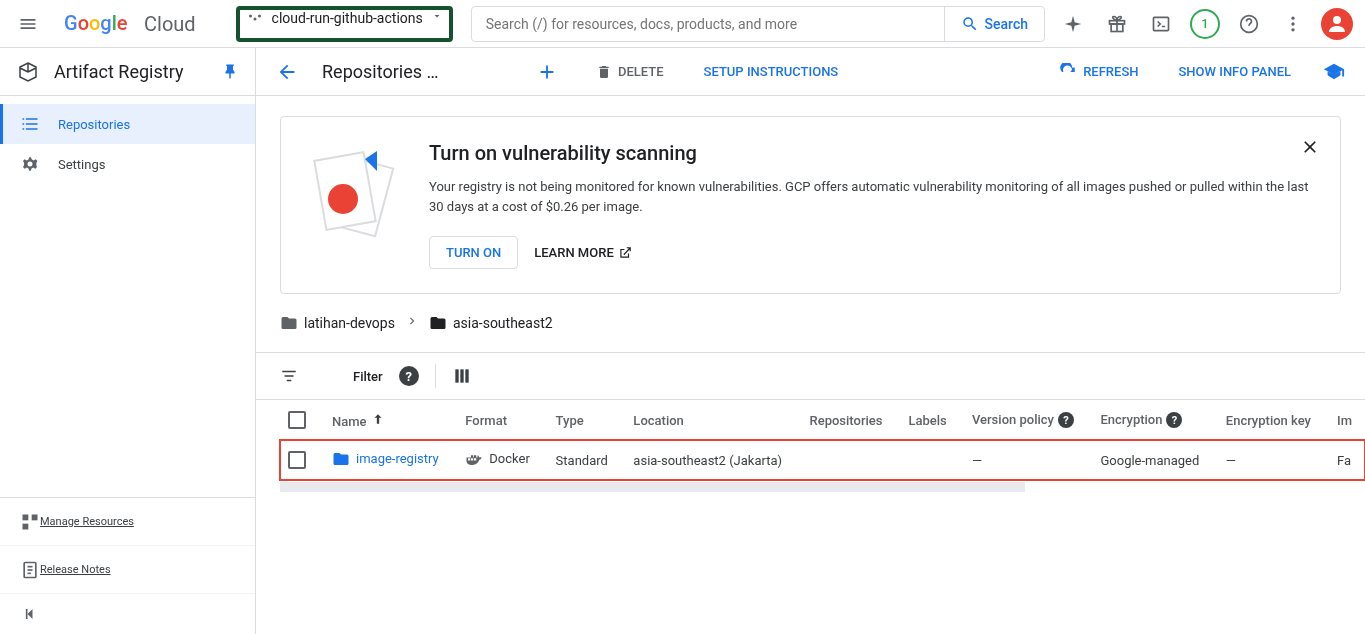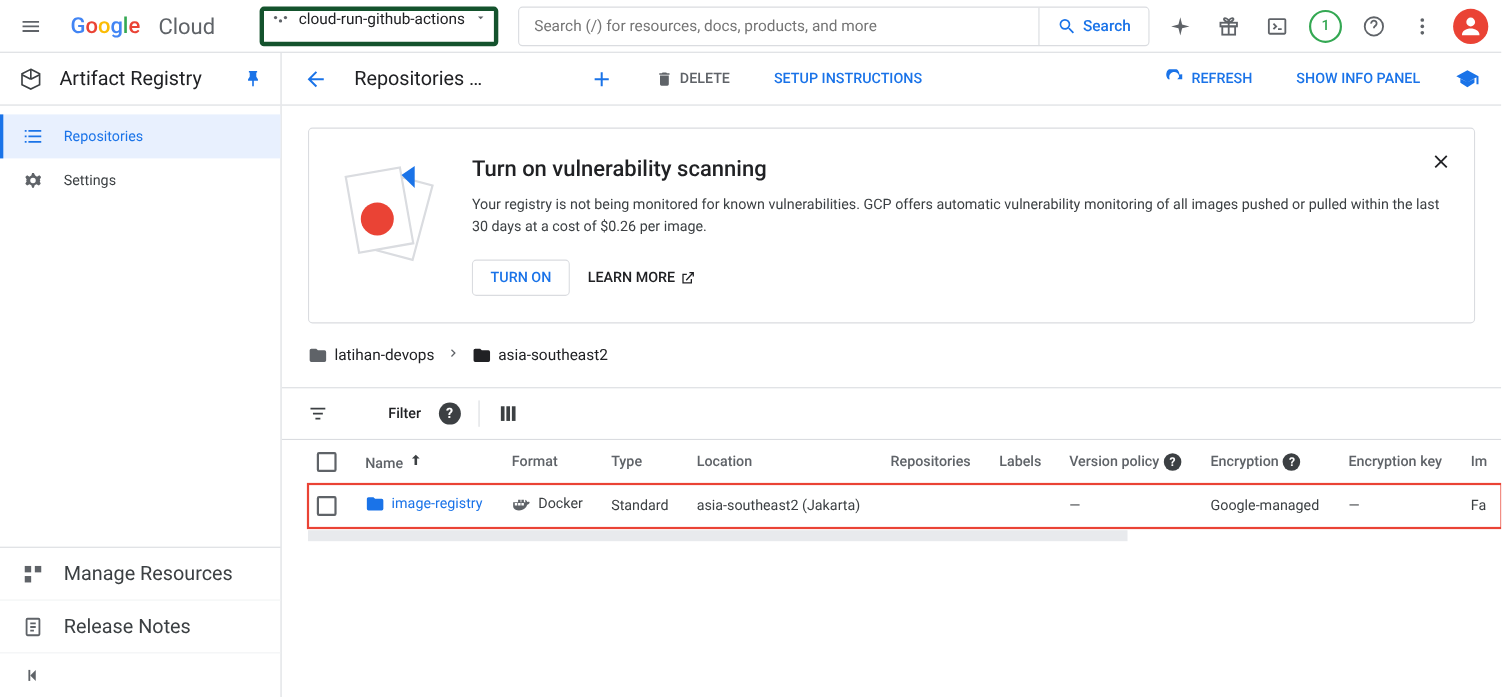--- a/index.html
+++ b/index.html
@@ -26,21 +26,21 @@
 
 .sidebar { width: 256px; border-right: 1px solid #dadce0; display: flex; flex-direction: column; }
 .sidebar-header { height: 48px; display: flex; align-items: center; padding: 0 16px; gap: 14px; border-bottom: 1px solid #dadce0; }
 .sidebar-title { font-size: 18px; flex: 1; }
 .pin-icon { color: #1a73e8; cursor: pointer; }
 .sidebar-nav { flex: 1; padding-top: 8px; }
 .nav-item { height: 40px; display: flex; align-items: center; padding: 0 20px; gap: 18px; cursor: pointer; font-size: 13px; color: #3c4043; }
 .nav-item.active { background: #e8f0fe; color: #1a73e8; border-left: 3px solid #1a73e8; padding-left: 17px; }
 .nav-item.active svg { fill: #1a73e8; }
 .sidebar-footer { border-top: 1px solid #dadce0; }
-.footer-item { height: 48px; display: flex; align-items: center; padding: 0 20px; gap: 18px; cursor: pointer; font-size: 18px; color: #3c4043; border-bottom: 1px solid #f1f3f4; }
+.footer-item { height: 48px; display: flex; align-items: center; padding: 0 20px; cursor: pointer; font-size: 11px; color: #3c4043; border-bottom: 1px solid #f1f3f4; text-decoration: underline; }
 .collapse-btn { height: 40px; display: flex; align-items: center; padding: 0 20px; cursor: pointer; }
 
 
 .main { flex: 1; display: flex; flex-direction: column; overflow: hidden; }
 .action-bar { height: 48px; display: flex; align-items: center; padding: 0 20px; border-bottom: 1px solid #dadce0; gap: 24px; }
 .back-btn { color: #1a73e8; cursor: pointer; }
 .page-title { font-size: 18px; max-width: 120px; white-space: nowrap; overflow: hidden; text-overflow: ellipsis; }
 .action-bar .spacer-sm { width: 40px; }
 .action-btn { display: flex; align-items: center; gap: 6px; color: #5f6368; font-size: 13px; font-weight: 500; cursor: pointer; padding: 6px 8px; }
 .action-btn.primary { color: #1a73e8; }

